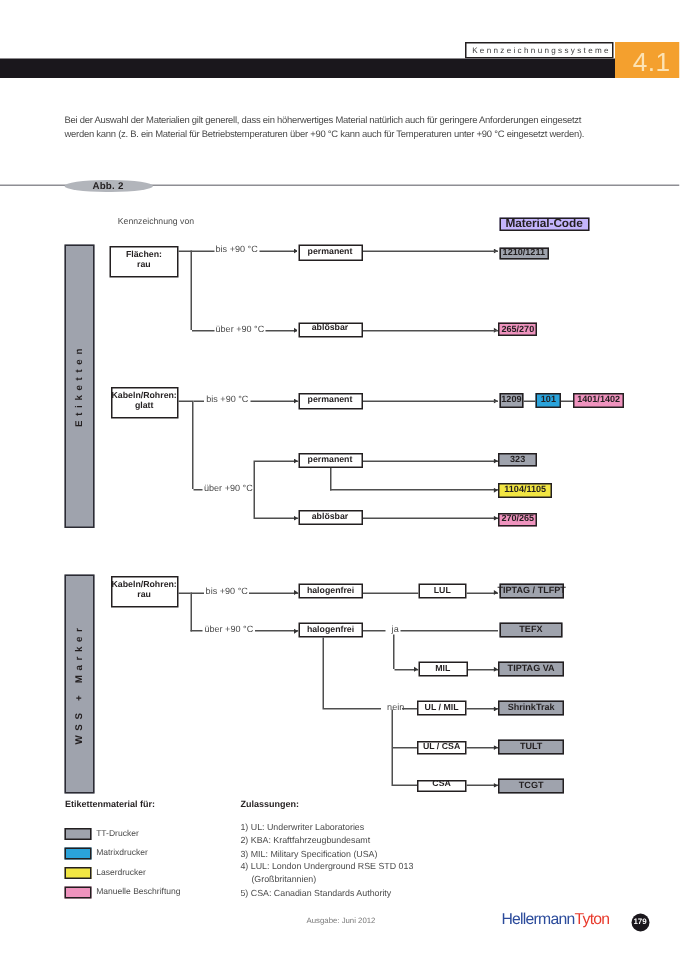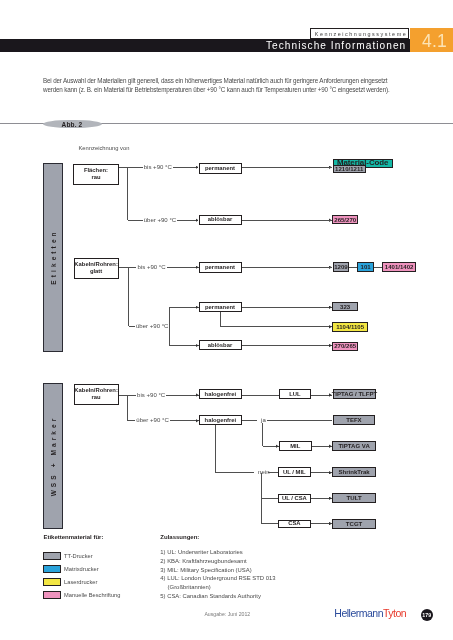--- a/index.html
+++ b/index.html
@@ -64,41 +64,40 @@
         color:#ffffff;font-size:5.3px;font-weight:bold;text-align:center;line-height:12.6px;}
 </style>
 </head>
 <body>
 
 <div class="page">
 
   <div class="hdr-bar"></div>
   <div class="hdr-orange"></div>
   <div class="hdr-section">4.1</div>
-  <div class="hdr-title">Technische Informationen</div>
   <div class="hdr-tag">
     <span>Kennzeichnungssysteme</span>
   </div>
 
   <div class="intro">Bei der Auswahl der Materialien gilt generell, dass ein höherwertiges Material natürlich auch für geringere Anforderungen eingesetzt werden kann (z. B. ein Material für Betriebstemperaturen über +90 °C kann auch für Temperaturen unter +90 °C eingesetzt werden).</div>
 
   <div class="rule"></div>
   <div class="rule-ellipse">
     <span>Abb. 2</span>
   </div>
 
   <div class="dg" id="diagram">
       <div class="cap" style="left:78.5px;top:145px">Kennzeichnung von</div>
       <div class="vbar" style="left:42.5px;top:162.5px;width:20.5px;height:189.5px">
         <span>Etiketten</span>
       </div>
       <div class="vbar" style="left:42.5px;top:383.3px;width:20.5px;height:145.5px">
         <span>WSS + Marker</span>
       </div>
-      <div class="cbox big" style="left:332.5px;top:159px;width:60.4px;height:8.6px;background:#14b8a6">Material-Code</div>
+      <div class="cbox big" style="left:332.5px;top:145px;width:60.4px;height:8.6px;background:#c4b5fd">Material-Code</div>
       <div class="nbox" style="left:73.3px;top:163.5px;width:45.3px;height:21px">Flächen:<br>rau</div>
       <div class="ln" style="left:118.6px;top:166.8px;width:9.100000000000009px;height:1px"></div>
       <div class="ln" style="left:127.2px;top:167.3px;width:1px;height:52.89999999999998px"></div>
       <div class="ln" style="left:127.7px;top:166.8px;width:70.8px;height:1px"></div>
       <div class="lbl" style="left:142.5px;top:163.8px">bis +90 °C</div>
       <div class="arw" style="left:195.7px;top:165.5px"></div>
       <div class="arw" style="left:329px;top:165.5px"></div>
       <div class="nbox" style="left:198.5px;top:162.5px;width:43px;height:11px">permanent</div>
       <div class="ln" style="left:241.5px;top:166.8px;width:90.30000000000001px;height:1px"></div>
       <div class="cbox" style="left:332.5px;top:164.9px;width:33.4px;height:8.2px;background:#9fa3ad">1210/1211</div>

